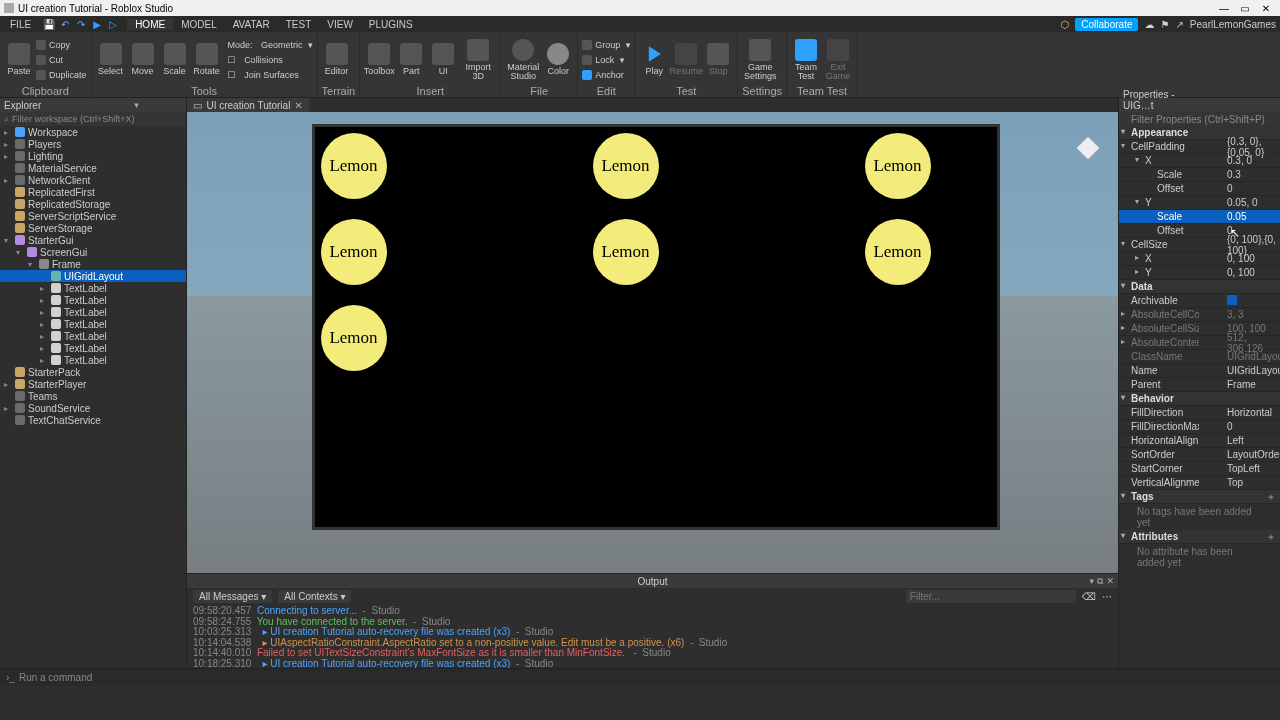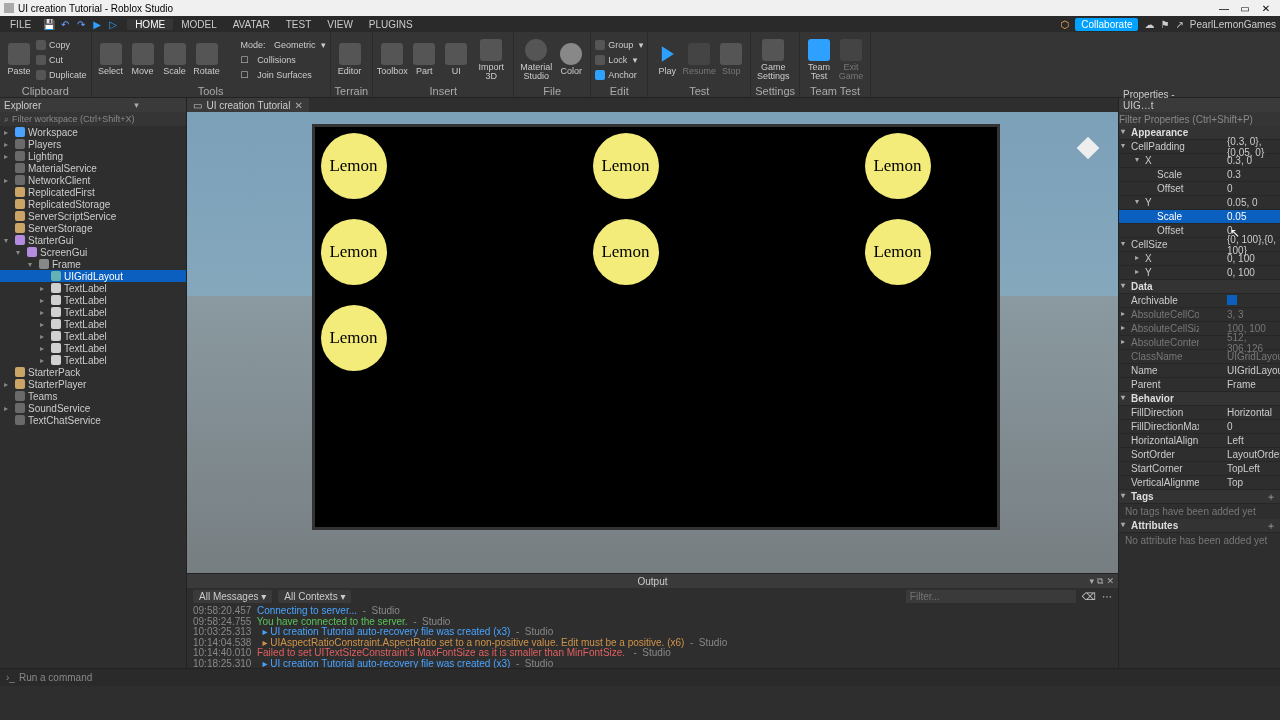--- a/index.html
+++ b/index.html
@@ -84,22 +84,22 @@
 .prow { display:flex; height:14px; align-items:center; border-bottom:1px solid #262626; }
 .prow .k { flex: 0 0 80px; padding-left:12px; color:#ccc; overflow:hidden; white-space:nowrap; }
 .prow .v { flex:1; padding-left:4px; color:#ccc; overflow:hidden;margin-left:24px; }
 .prow.sec .k { padding-left:12px; font-weight:bold; color:#ddd; }
 .prow.sec { background:#333; }
 .prow.sel { background:#0a5fbf; }
 .prow.sel .k, .prow.sel .v { color:#fff; }
 .prow.sub .k { padding-left:26px; }
 .prow.subsub .k { padding-left:38px; }
 .prow.ro .k, .prow.ro .v { color:#777; }
-.props .filter { height:14px; background:#353535; color:#888; padding:0 0; display:flex; align-items:center; }
-.props .empty { color:#777; padding:2px 6px; }
+.props .filter { height:14px; background:#353535; color:#888; padding:0 12px; display:flex; align-items:center; }
+.props .empty { color:#777; padding:2px 18px; }
 .chk { width:10px; height:10px; background:#0a5fbf; display:inline-block; }
 .cursor { position:absolute; width:10px; height:14px; pointer-events:none; }
 .cursor::after{content:"↖"; color:#fff; font-size:12px;}
 
 
 .cmdbar { height:18px; background:#2a2a2a; border-top:1px solid #222; display:flex; align-items:center; padding:0 6px; font-size:10px; color:#888; }
 .cmdbar .ci { margin-right:4px; }
 </style>
 </head>
 <body>
@@ -169,21 +169,21 @@
           <div class="txt">Move</div>
         </div>
     <div class="rbtn">
           <div class="ico"></div>
           <div class="txt">Scale</div>
         </div>
     <div class="rbtn">
           <div class="ico"></div>
           <div class="txt">Rotate</div>
         </div>
-    <div class="mini-list" style="margin-left:17px">
+    <div class="mini-list" style="margin-left:4px">
       <div class="mini-row"><span>Mode:</span>&nbsp;<span>Geometric</span>&nbsp;▾</div>
       <div class="mini-row"><span>☐</span>&nbsp;<span>Collisions</span></div>
       <div class="mini-row"><span>☐</span>&nbsp;<span>Join Surfaces</span></div>
     </div>
   </div>
       <div class="label">Tools</div>
     </div>
 
   <div class="rgroup">
       <div class="body">

